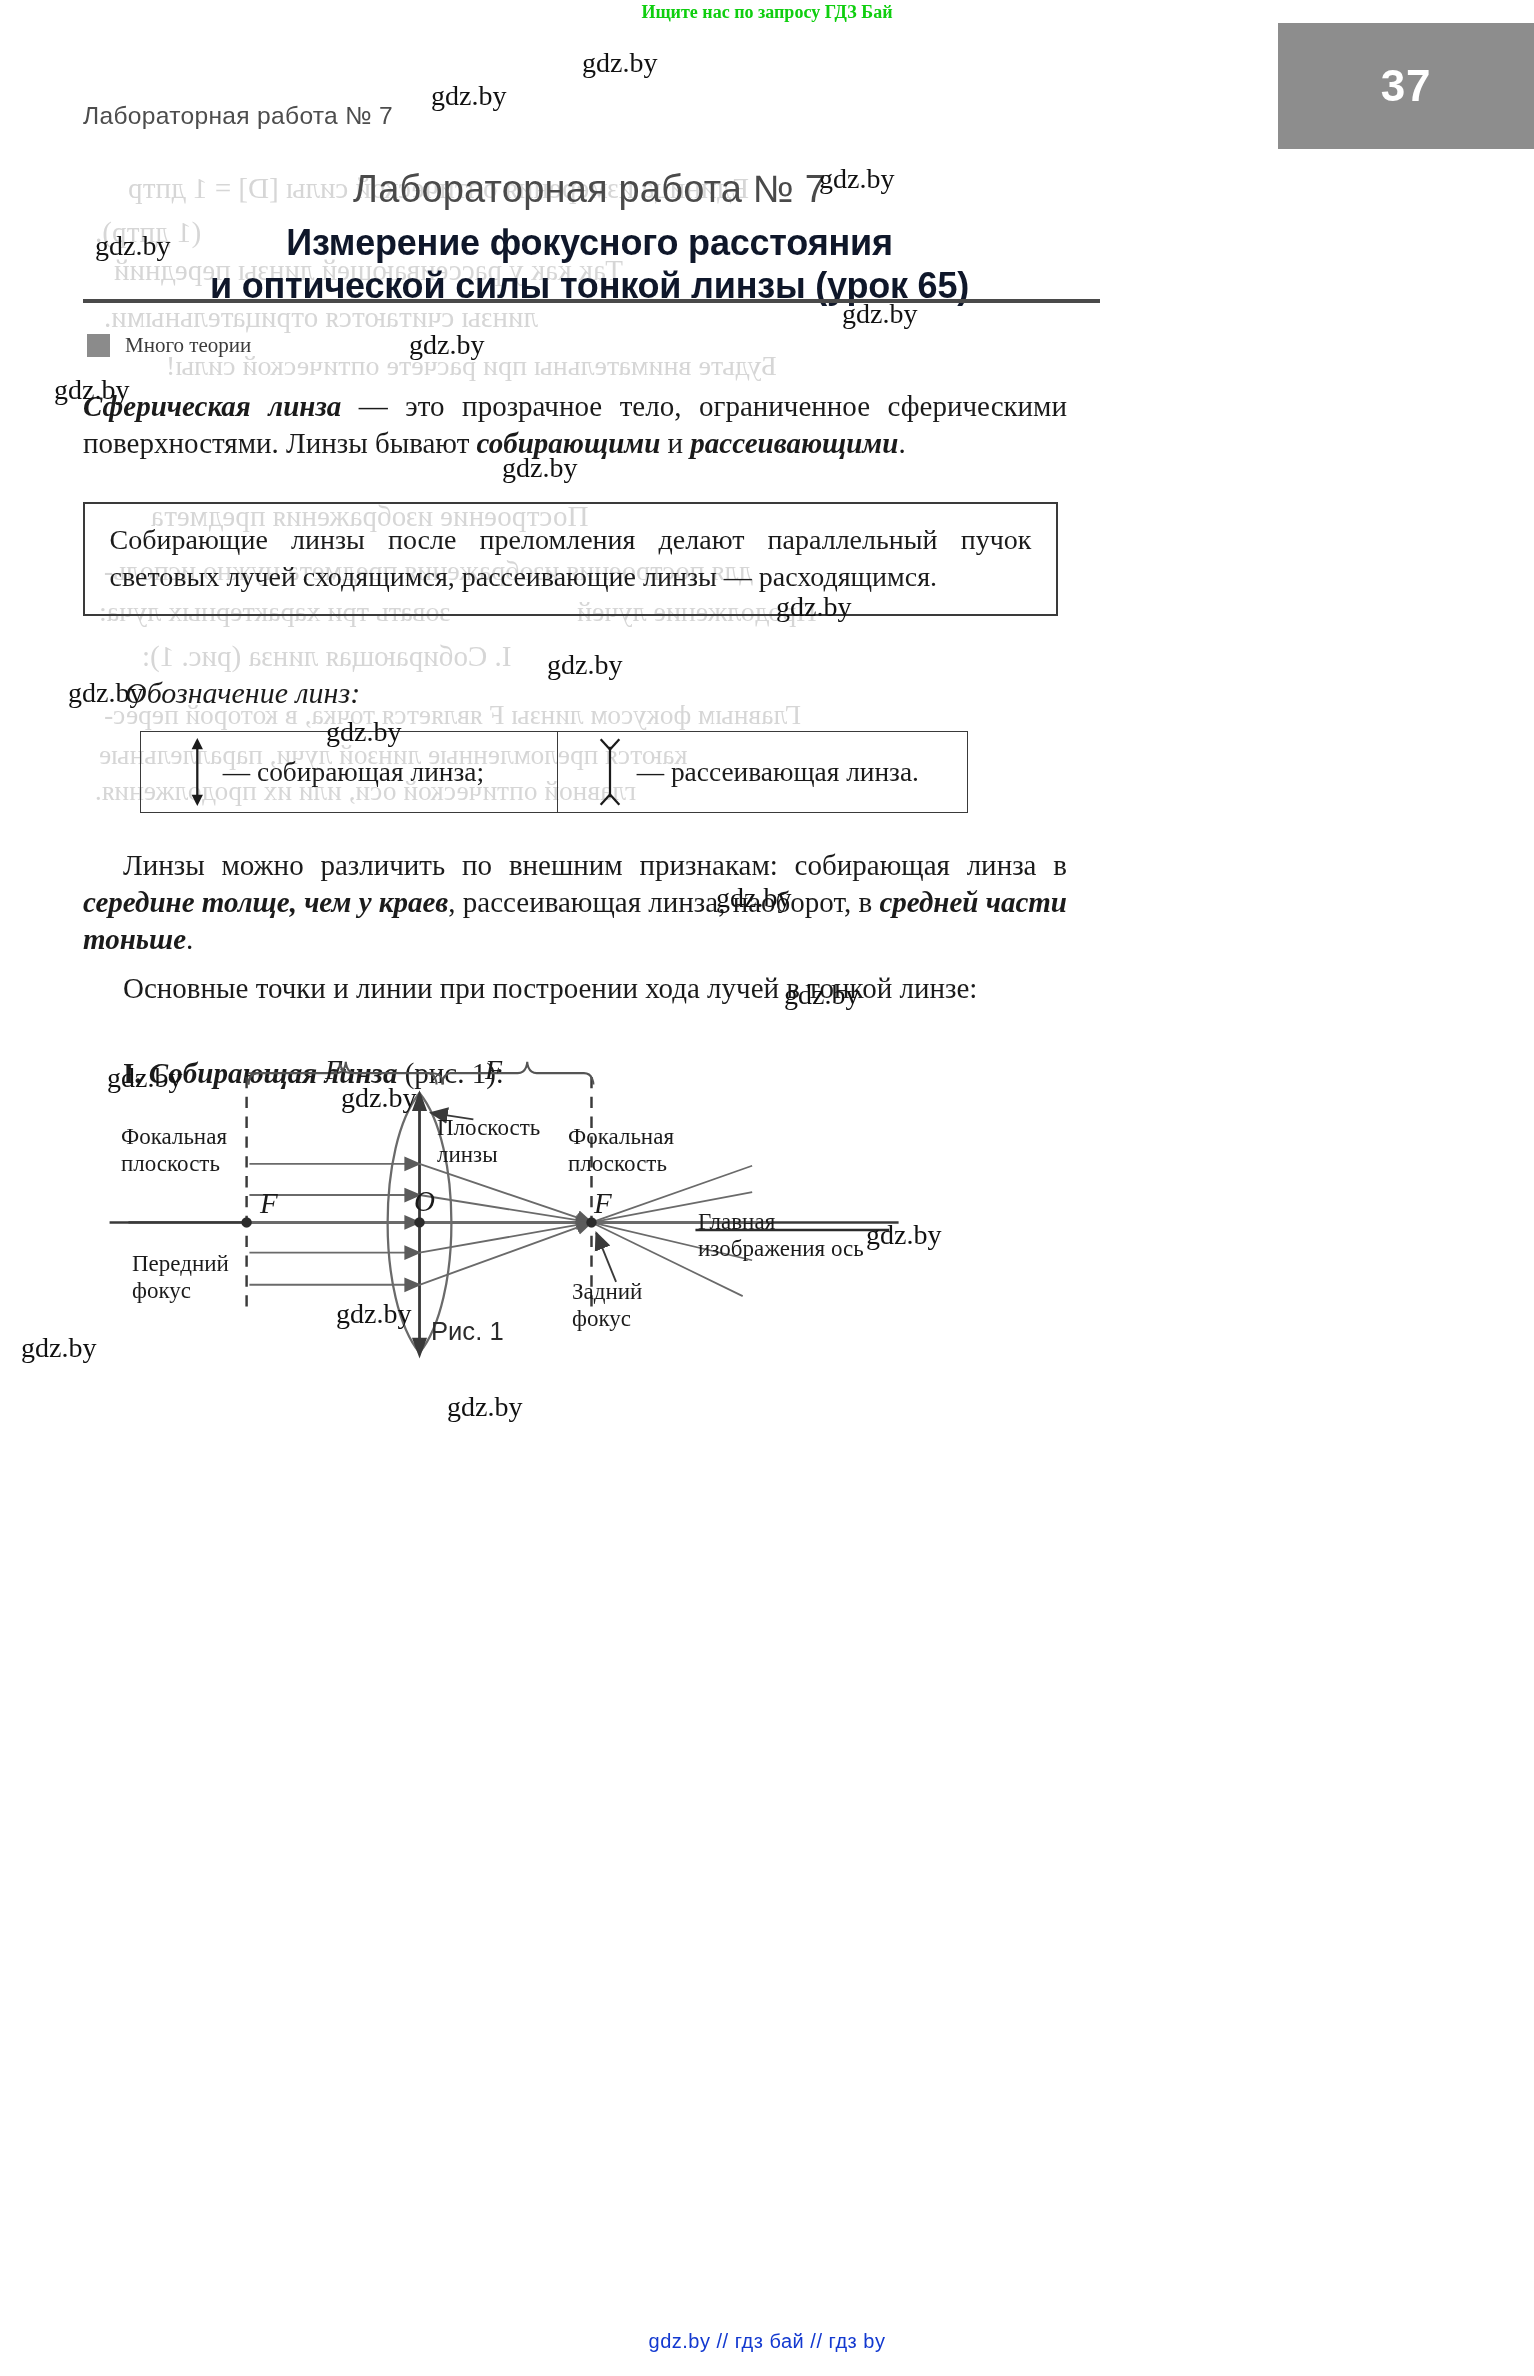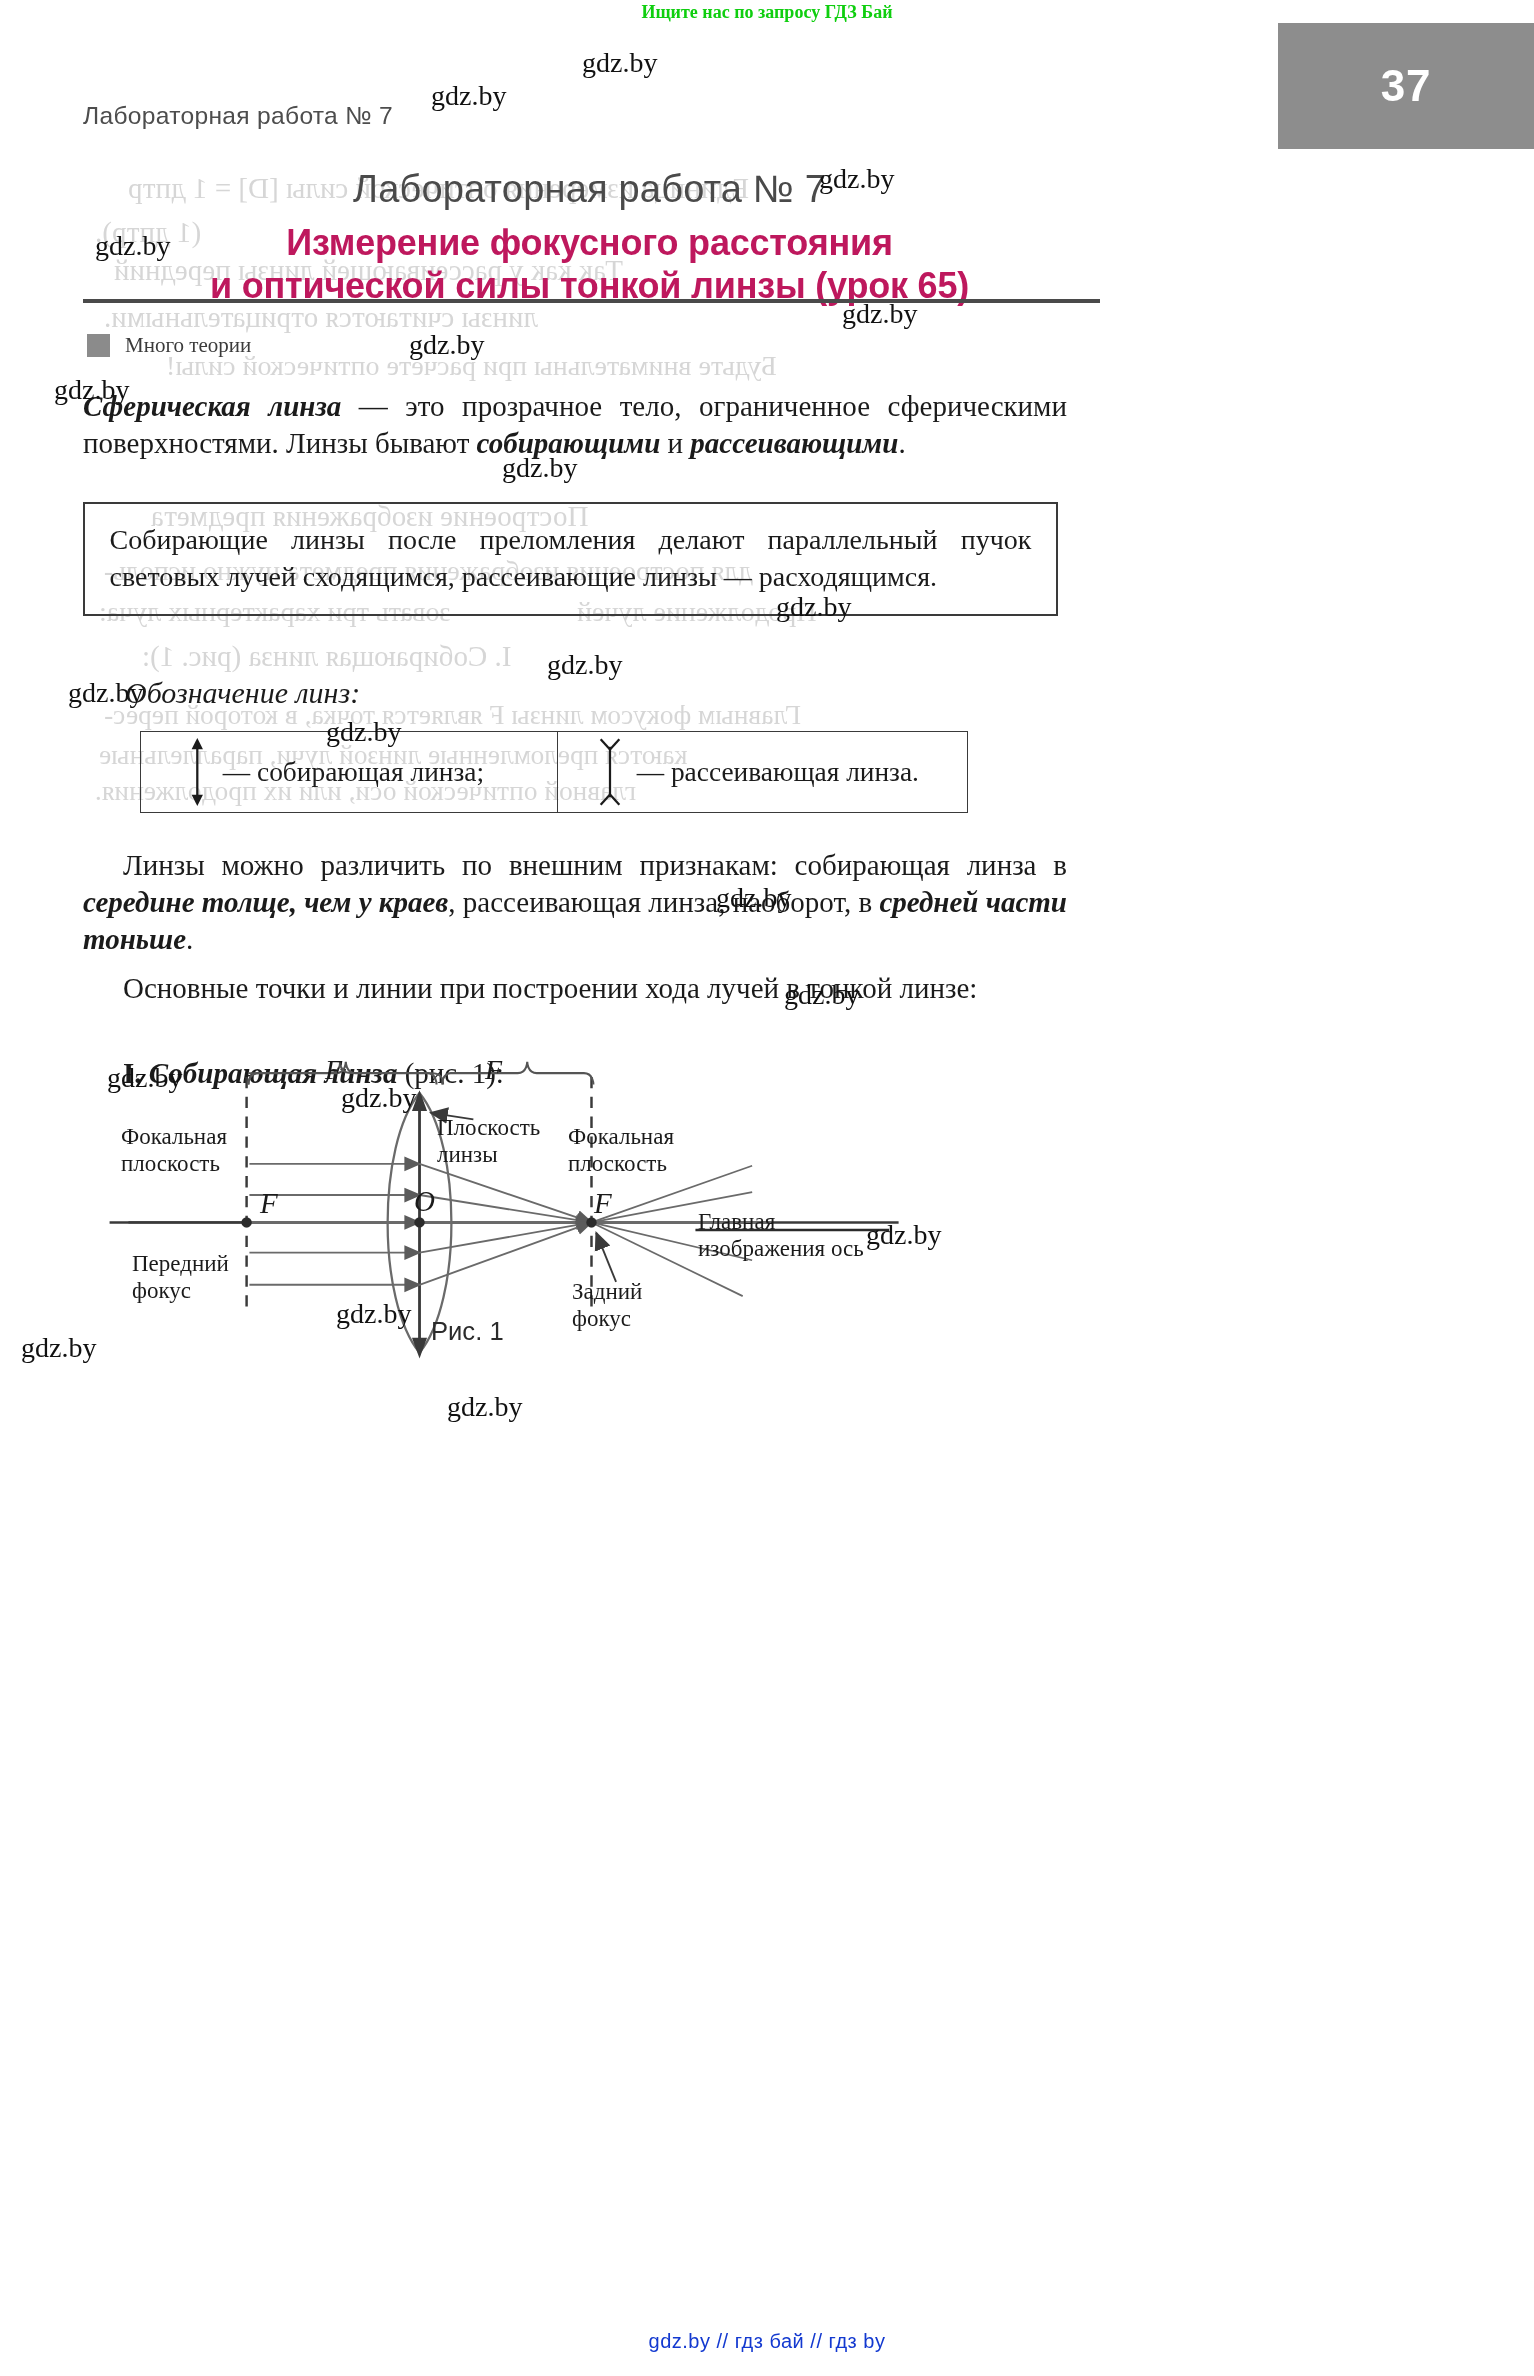--- a/index.html
+++ b/index.html
@@ -62,21 +62,21 @@
   }
 
   
   .head-wrap { position:absolute; left:83px; top:168px; width:1013px; z-index:10; text-align:center; }
   .head-l1 {
     font-family:"Liberation Sans", sans-serif;
     font-size:38px; color:#4a4a4a; letter-spacing:0.2px;
   }
   .head-l2 {
     font-family:"Liberation Sans", sans-serif;
-    font-size:36px; font-weight:bold; color:#be185d;
+    font-size:36px; font-weight:bold; color:#0f172a;
     line-height:1.22; margin-top:9.5px; letter-spacing:-0.2px;
   }
   .head-rule {
     position:absolute; left:83px; top:299px; width:1017px; height:3.8px;
     background:#4a4a4a; z-index:10;
   }
 
   
   .section {
     position:absolute; left:87px; top:333px; display:flex; align-items:center; z-index:10;

